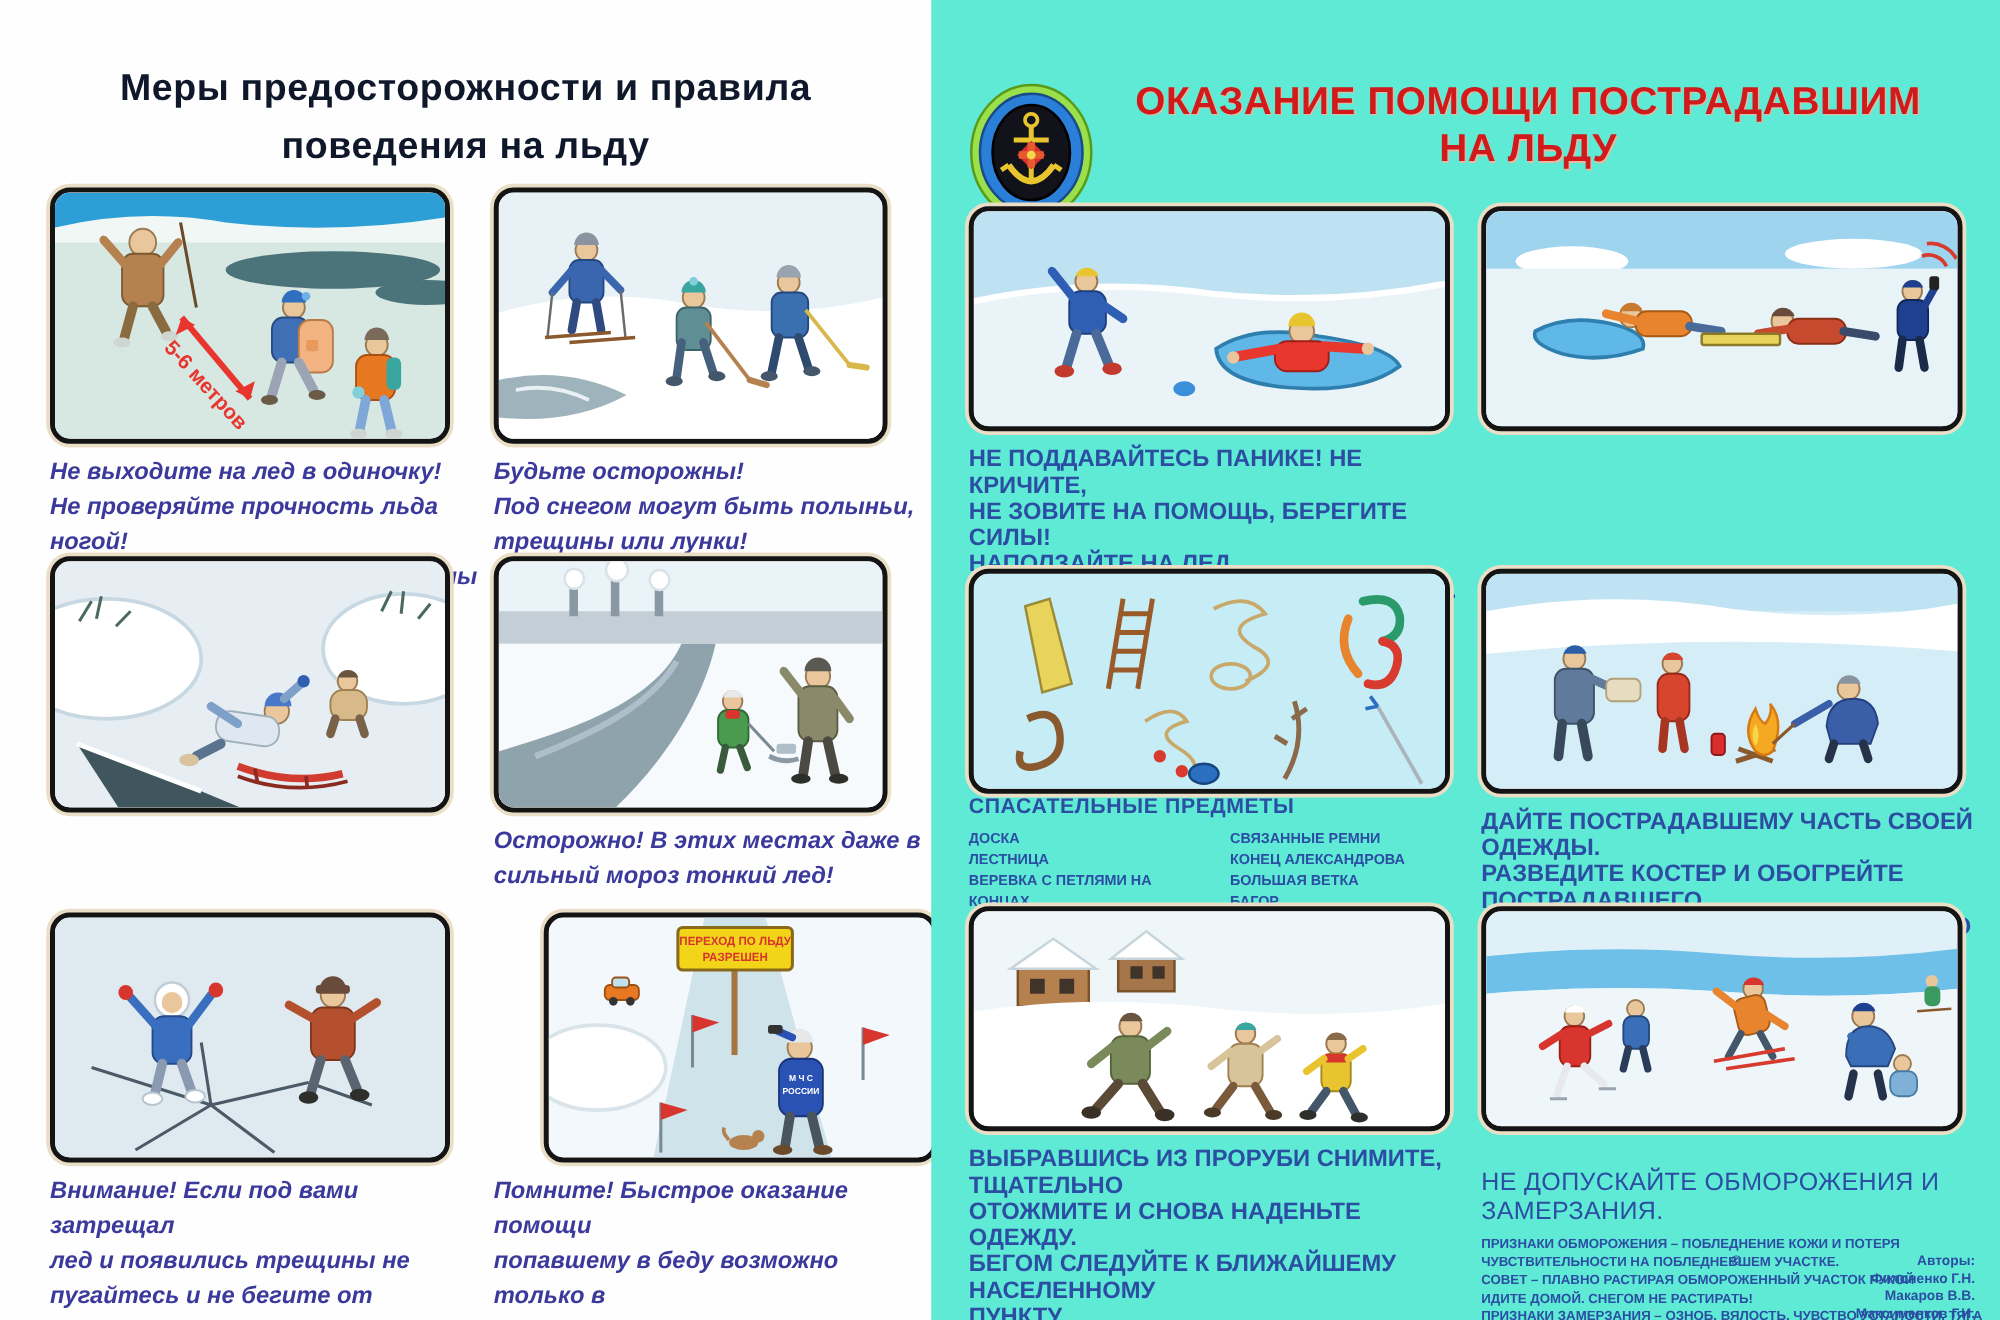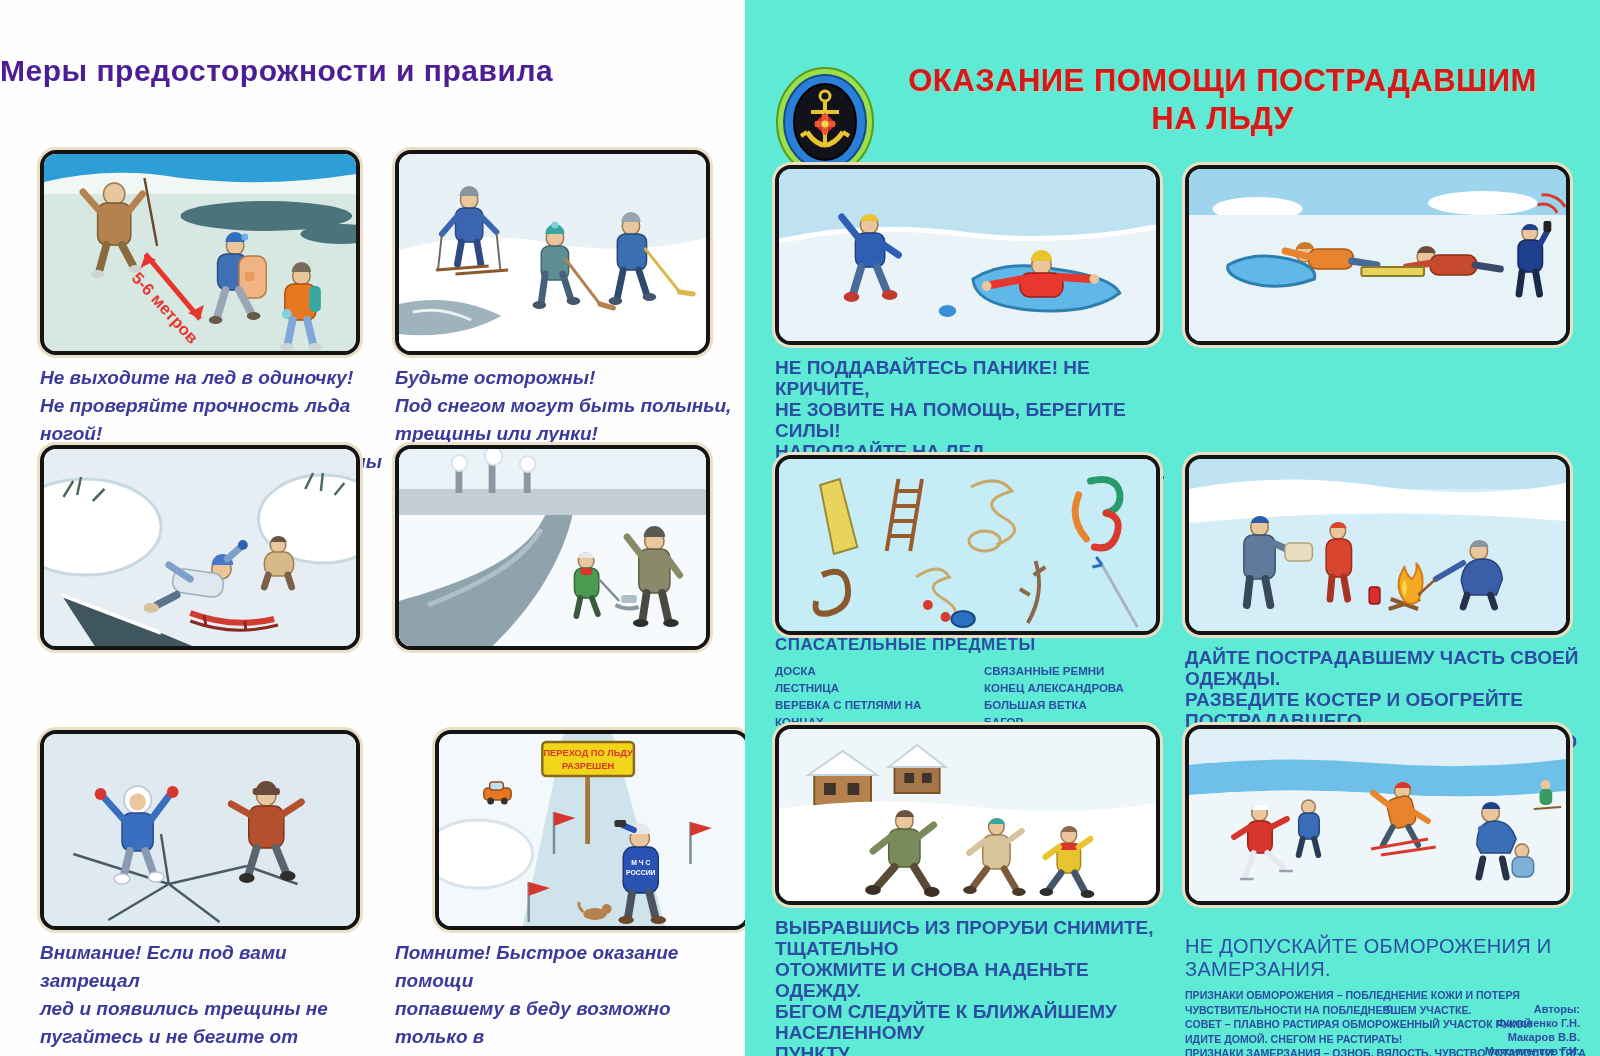--- a/index.html
+++ b/index.html
@@ -2,22 +2,22 @@
 <html><head>
 <meta charset="utf-8">
 <style>
   html,body{margin:0;padding:0;}
   body{width:1600px;height:1056px;position:relative;background:#ffffff;
        font-family:"Liberation Sans", sans-serif;overflow:hidden;}
   .poster{position:absolute;top:0;height:1056px;}
   .poster-left{left:0;width:745px;background:#fefefe;}
   .poster-right{left:745px;width:855px;background:#5eead4;}
   
-  .ltitle{position:absolute;left:0;top:48px;width:745px;text-align:left;
-          color:#4c1d95;font-weight:bold;font-size:30px;line-height:46px;letter-spacing:.5px;}
+  .ltitle{position:absolute;left:0;top:48px;width:745px;text-align:center;
+          color:#0f172a;font-weight:bold;font-size:30px;line-height:46px;letter-spacing:.5px;}
   .rtitle{position:absolute;left:120px;right:20px;top:62px;text-align:center;
           color:#cf1b1b;font-weight:bold;font-size:31px;line-height:38px;letter-spacing:.5px;
           text-shadow:1px 1px 0 #e8b9a0;}
   
   .frame{border:4px solid #141414;border-radius:16px;overflow:hidden;
          box-shadow:0 0 0 3px #eadfc6;box-sizing:border-box;background:#fff;}
   .frame svg{display:block;width:100%;height:100%;}
   .lpanel,.rpanel{position:absolute;}
   .cap-left{margin-top:9px;color:#3b3a9c;font-weight:bold;font-style:italic;
             font-size:19px;line-height:28px;white-space:pre-line;width:345px;}
@@ -33,20 +33,21 @@
   .credits-top{display:flex;justify-content:space-between;}
   .credits-names{white-space:pre-line;}
   .emblem{position:absolute;left:30px;top:66px;width:100px;height:112px;}
 </style>
 </head>
 <body>
 
 <section class="poster poster-left">
   <div class="ltitle">
     <div>Меры предосторожности и правила</div>
+    <div>поведения на льду</div>
   </div>
 
   <div class="lpanel" style="left:40px;top:150px;width:320px;">
     <div class="frame" style="width:320px;height:205px;">
       <svg viewBox="0 0 320 197" preserveAspectRatio="none">
         <rect width="320" height="197" fill="#d7e7e2"></rect>
         <rect width="320" height="38" fill="#2e9ed6"></rect>
         <path d="M0,40 L0,28 Q70,12 140,24 Q230,34 320,20 L320,40 Z" fill="#f0f7f4"></path>
         <ellipse cx="228" cy="62" rx="88" ry="15" fill="#4a737a"></ellipse>
         <ellipse cx="305" cy="80" rx="42" ry="10" fill="#4a737a"></ellipse>
@@ -213,20 +214,22 @@
           <path d="M251,88 a11,11 0 0 1 22,0 z" fill="#5a5a52"></path>
           <rect x="246" y="100" width="32" height="44" rx="9" fill="#8a8a6a" stroke="#5c5c42" stroke-width="1.5"></rect>
           <path d="M250,108 L234,88" stroke="#8a8a6a" stroke-width="7" stroke-linecap="round"></path>
           <path d="M276,110 L288,126" stroke="#8a8a6a" stroke-width="7" stroke-linecap="round"></path>
           <path d="M254,144 l-4,26 M270,144 l6,26" stroke="#4a4a42" stroke-width="8" stroke-linecap="round"></path>
           <ellipse cx="248" cy="174" rx="8" ry="4" fill="#2e2e2a"></ellipse>
           <ellipse cx="279" cy="174" rx="8" ry="4" fill="#2e2e2a"></ellipse>
         </g>
       </svg>
     </div>
+    <div class="cap-left">Осторожно! В этих местах даже в
+сильный мороз тонкий лед!</div>
   </div>
 
   <div class="lpanel" style="left:40px;top:730px;width:320px;">
     <div class="frame" style="width:320px;height:200px;">
       <svg viewBox="0 0 320 192" preserveAspectRatio="none">
         <rect width="320" height="192" fill="#dfe9f0"></rect>
         <path d="M128,150 L30,120 M128,150 L66,186 M128,150 L180,188 M128,150 L208,132 M128,150 L120,100 M208,132 L260,150" stroke="#4a5a66" stroke-width="2.5" fill="none"></path>
         <g>
           <circle cx="96" cy="66" r="14" fill="#ffffff" stroke="#c0ccd6" stroke-width="2"></circle>
           <circle cx="96" cy="68" r="8.5" fill="#e9c69c"></circle>

